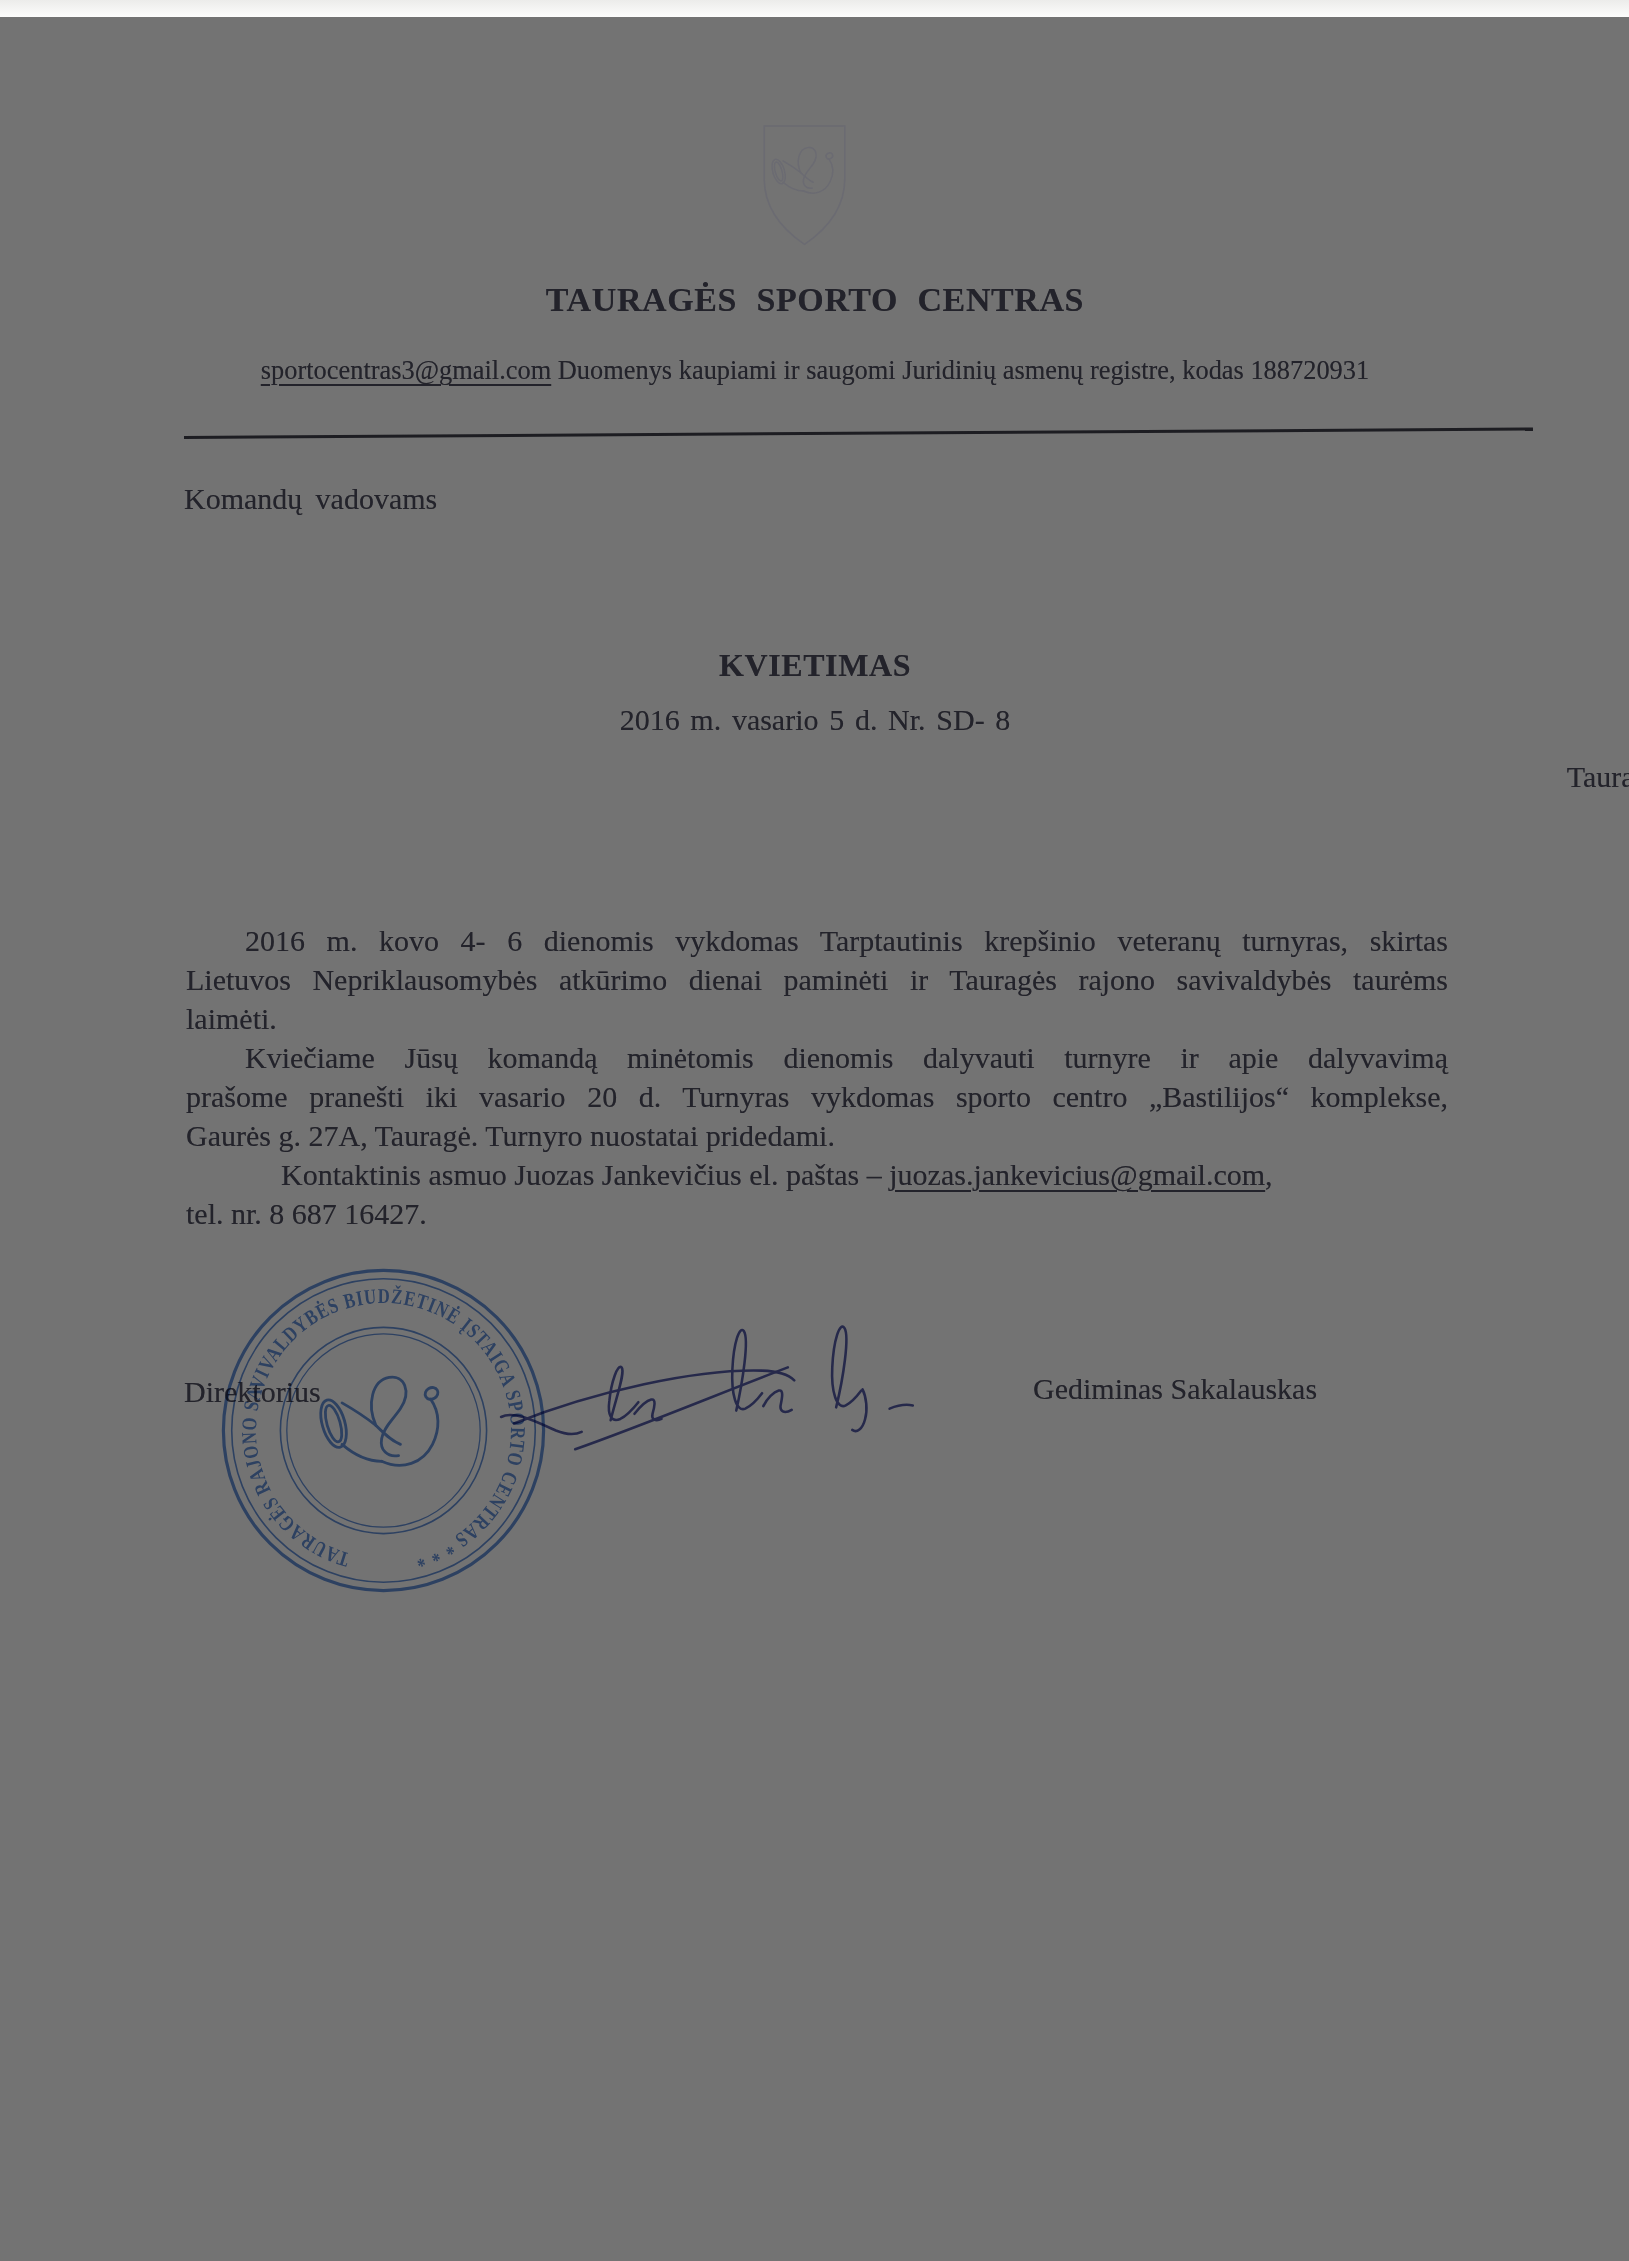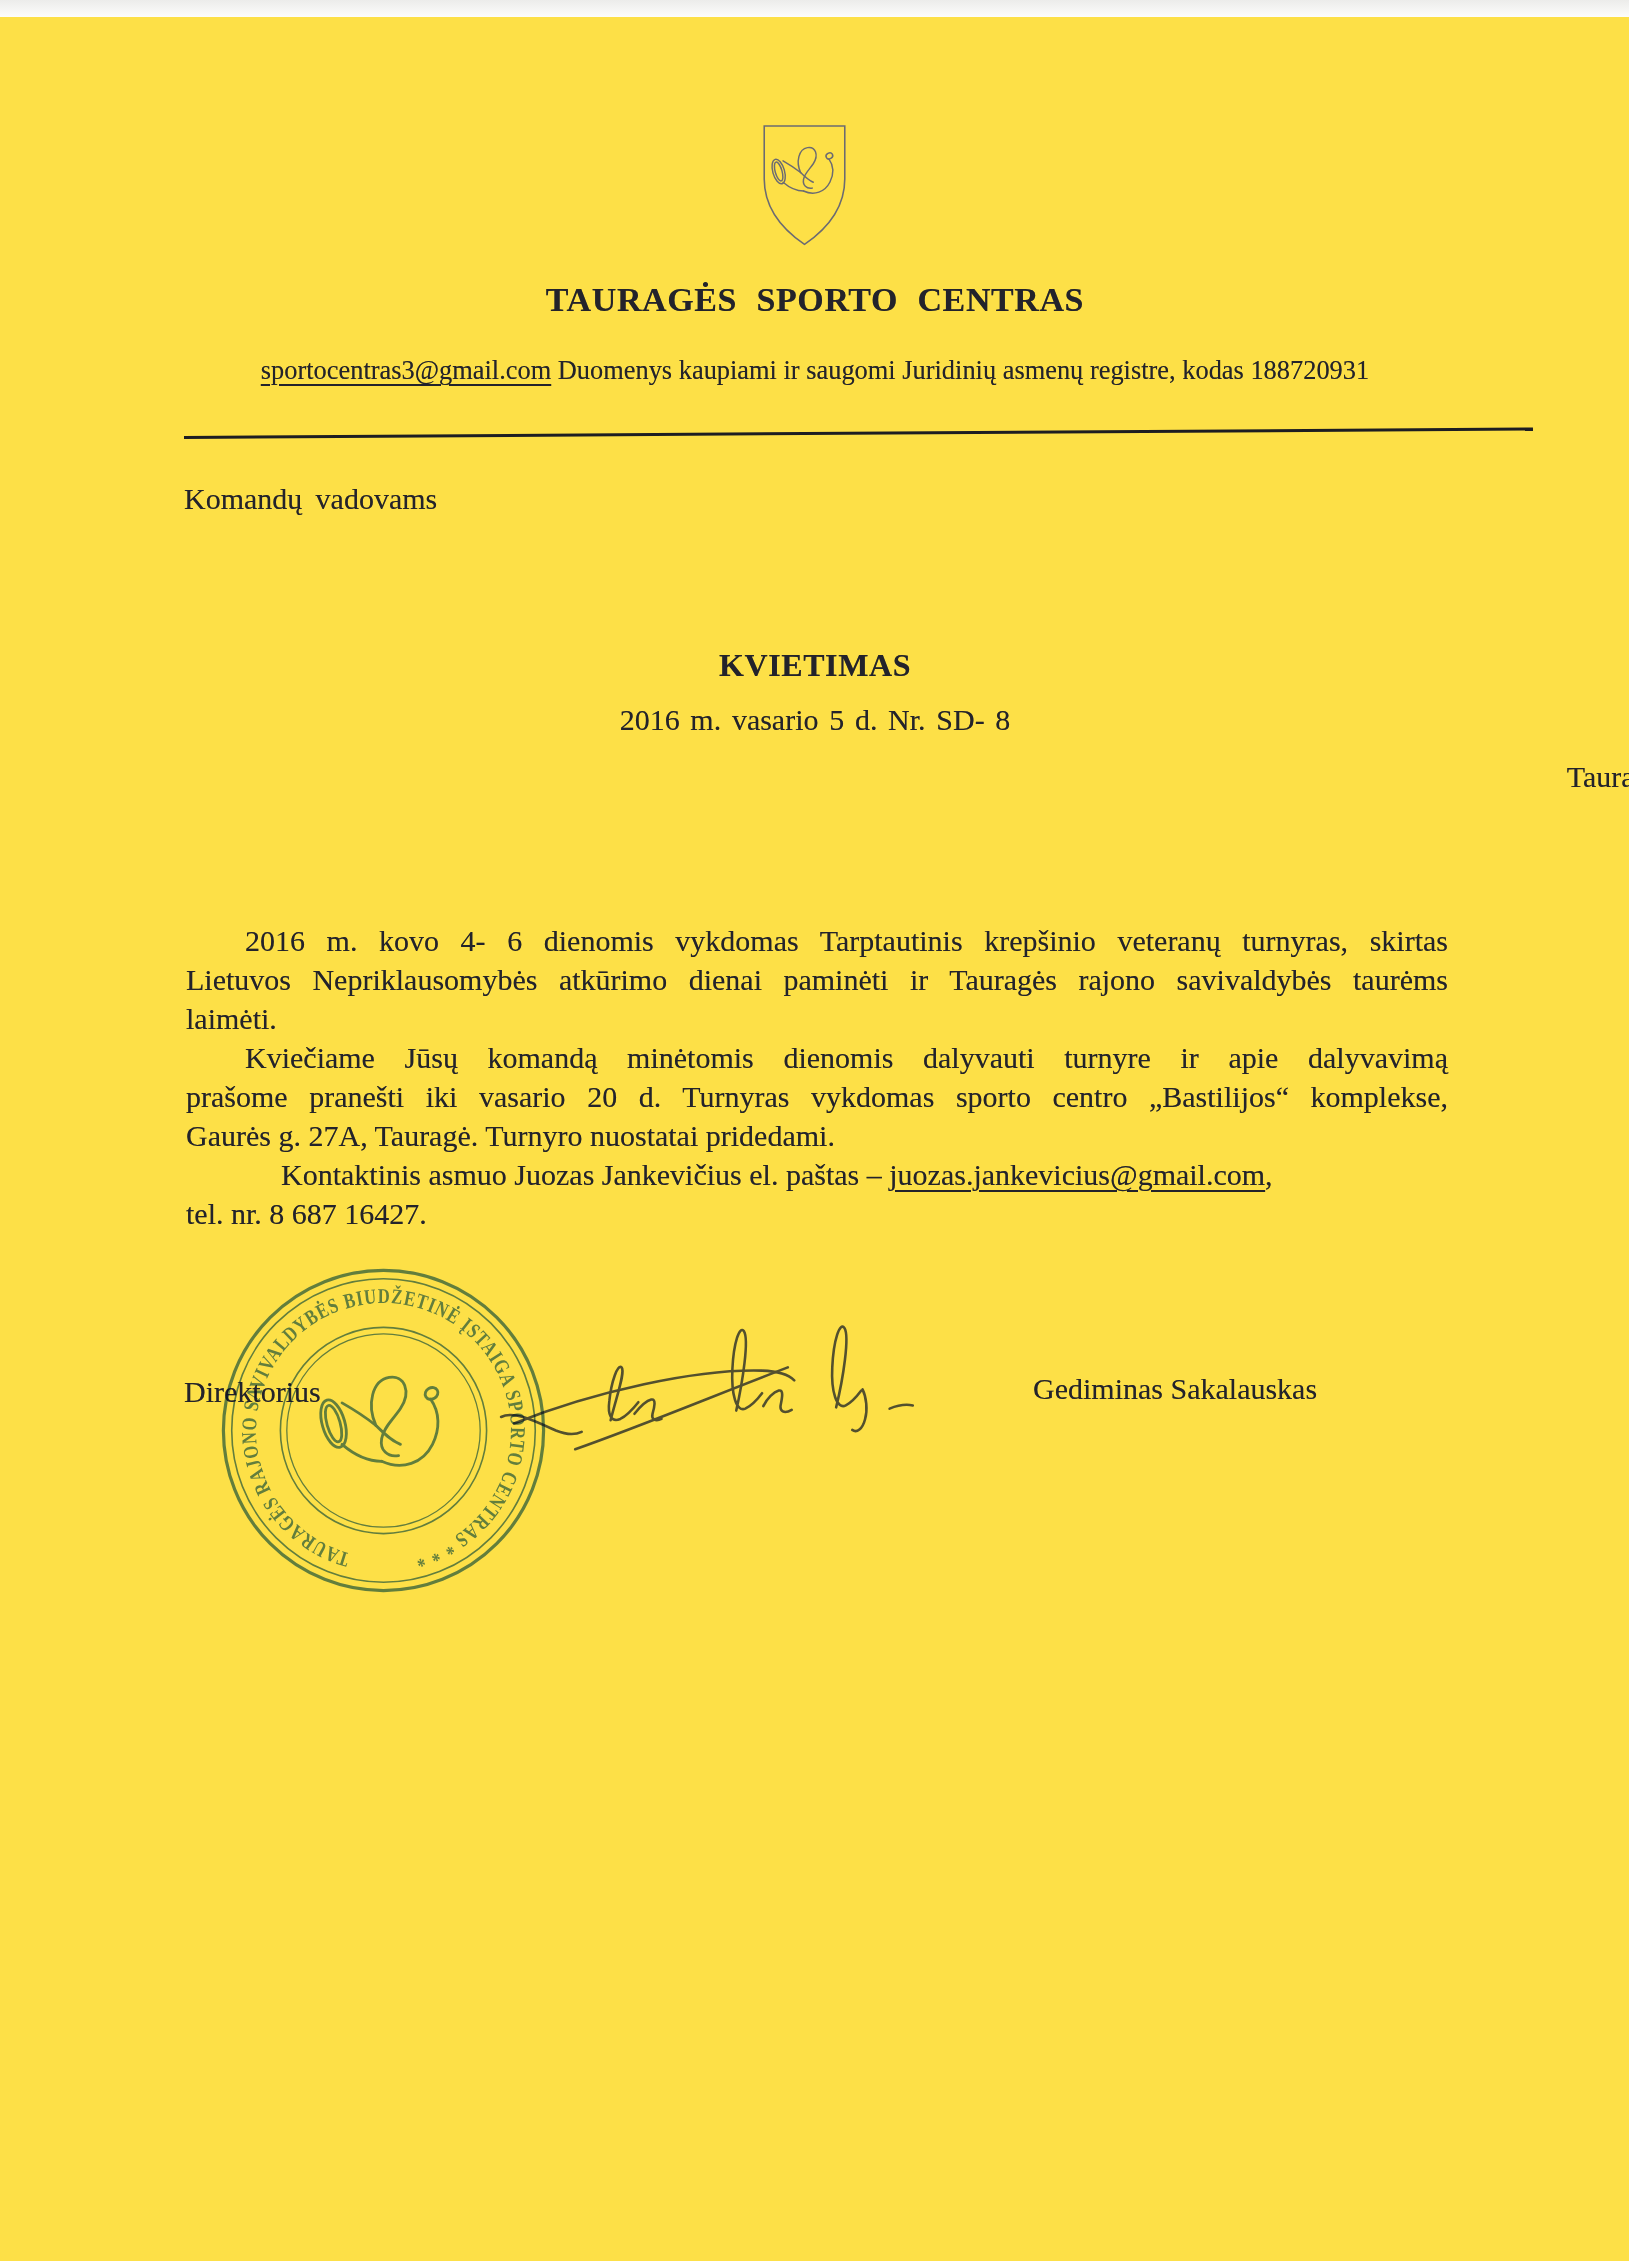--- a/index.html
+++ b/index.html
@@ -1,19 +1,19 @@
 <!DOCTYPE html>
 <html style="font-size:10.3px"><head>
 <meta charset="utf-8">
 <style>
   html,body{margin:0;padding:0;background:#ffffff;}
   .page{
     position:relative;
     width:1630px;height:2261px;
-    background:#fde047;
+    background:#737373;
     overflow:hidden;
     font-family:"Liberation Serif","DejaVu Serif",serif;
     color:#23232b;
   }
   .scan-edge-top{
     position:absolute;left:0;top:0;width:100%;height:17px;
     background:linear-gradient(#ececea,#fdfdfc);
   }
   .txt{position:absolute;white-space:nowrap;}
   .soft{text-shadow:0 0 0.6px rgba(35,35,43,.45);}

